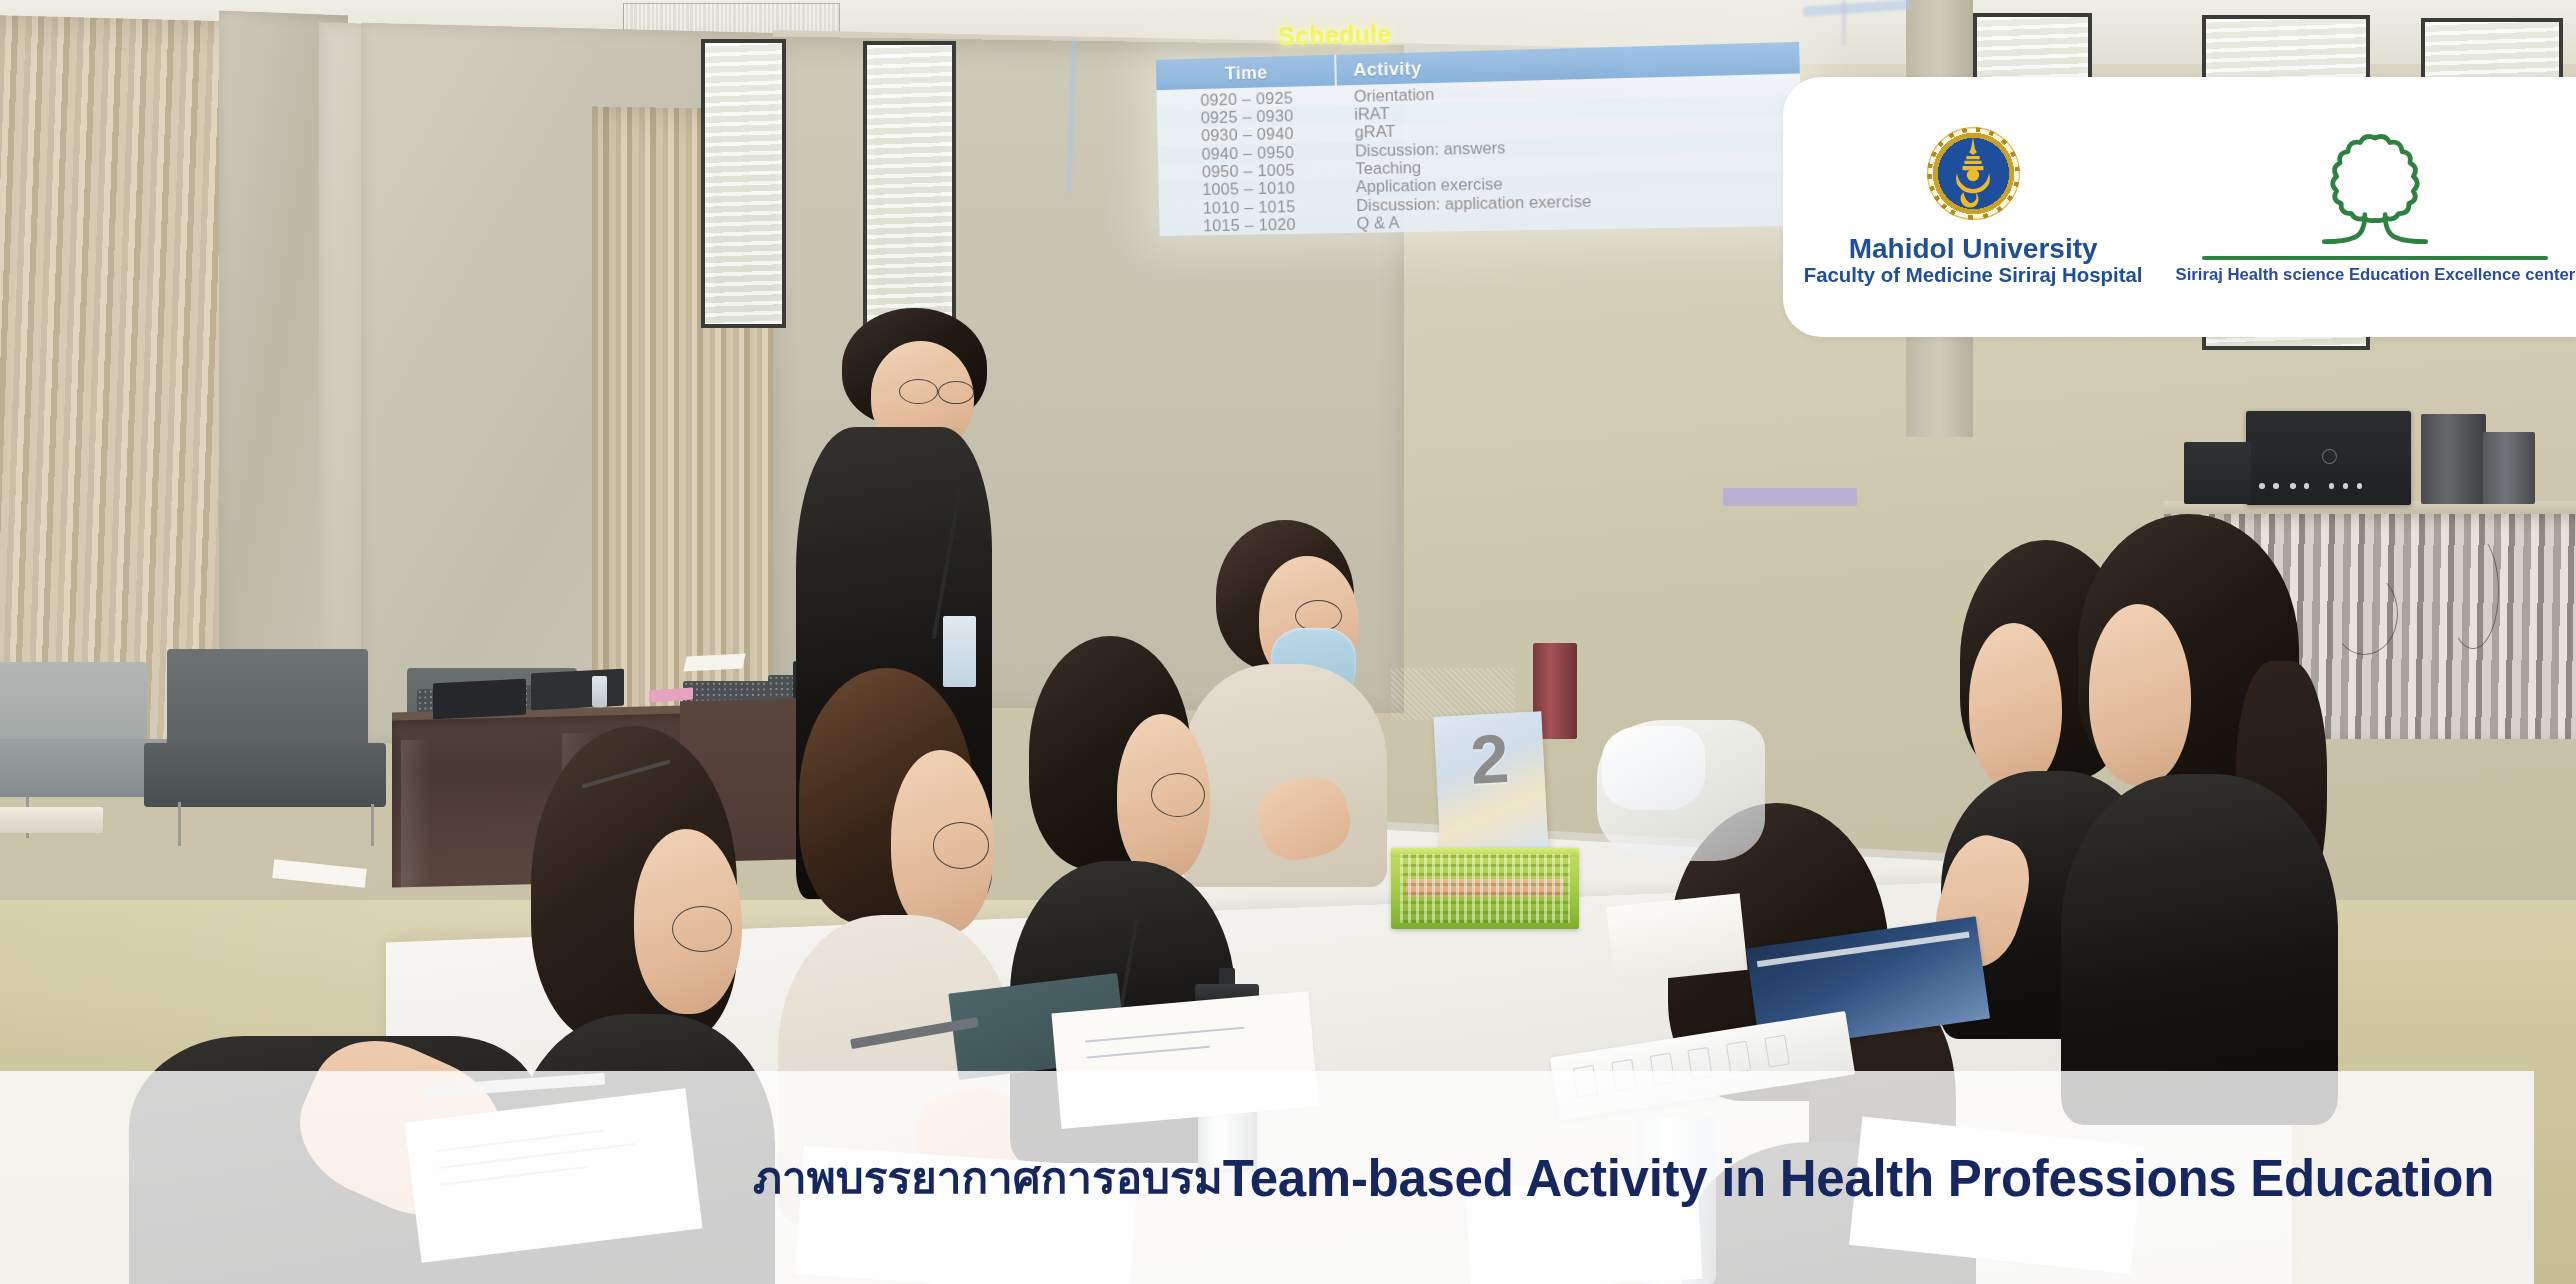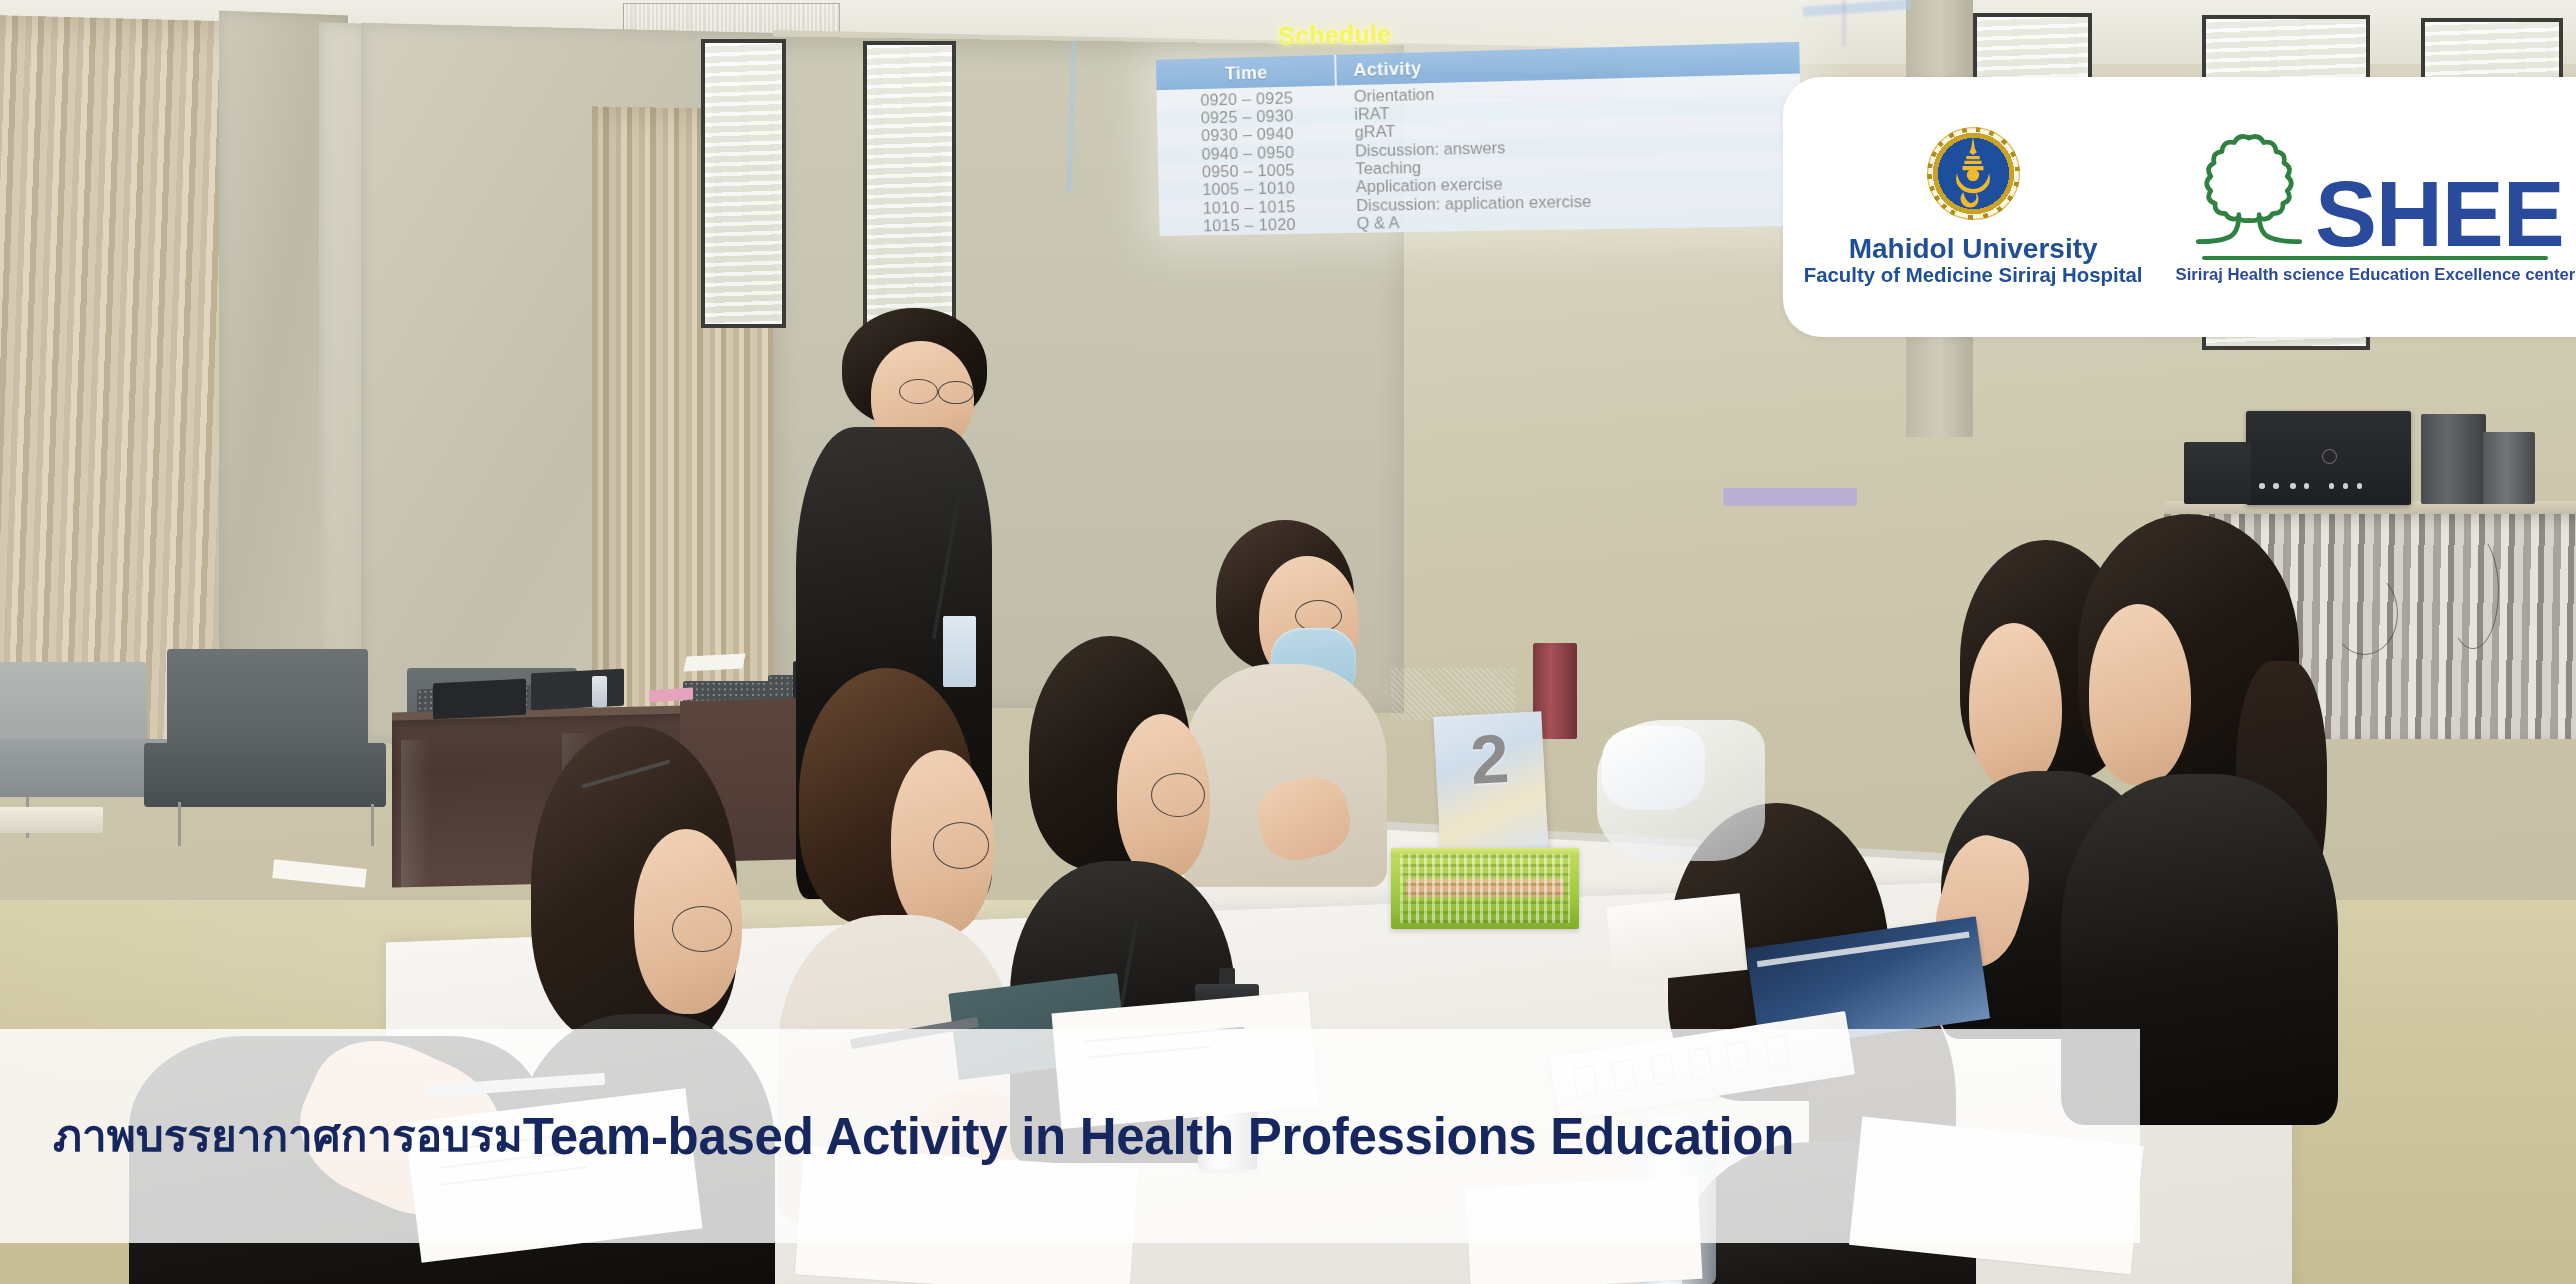--- a/index.html
+++ b/index.html
@@ -287,22 +287,22 @@
   .mu-emblem{position:absolute;left:50%;top:9%;transform:translateX(-50%);
     width:52%;height:82%;}
   .mu-name{margin-top:14px;color:#1f4f97;font-weight:bold;font-size:28px;line-height:1.08;white-space:nowrap;}
   .mu-sub{color:#1f4f97;font-weight:bold;font-size:20.4px;line-height:1.1;white-space:nowrap;}
   .shee-row{display:flex;align-items:flex-end;gap:3.7px;}
   .shee-word{color:#2a4b9b;font-weight:bold;font-size:93px;line-height:.82;letter-spacing:-1.2px;}
   .shee-sub{color:#2a4b9b;font-weight:bold;font-size:16.7px;margin-top:5.6px;white-space:nowrap;}
   .shee-underline{height:4.3px;background:#2f8142;border-radius:2.5px;margin-top:3.1px;}
 
   
-  .caption{position:absolute;left:0;top:1029px;width:2140px;height:214px;
-    background:rgba(255,255,255,.80);display:flex;align-items:center;justify-content:flex-start;}
+  .caption{position:absolute;left:0;top:1071px;width:2534px;height:214px;
+    background:rgba(255,255,255,.80);display:flex;align-items:center;justify-content:flex-end;}
   .cap-left{padding-left:53px;}
   .cap-right{padding-right:40px;text-align:right;}
   .cap-th{color:#16265e;font-weight:bold;font-size:44px;line-height:1.22;}
   .cap-date{color:#16265e;font-weight:bold;font-size:42px;line-height:1.22;margin-top:2.5px;}
   .cap-label{color:#16265e;font-weight:bold;font-size:42px;line-height:1.18;}
   .cap-title{color:#16265e;font-weight:bold;font-size:51px;line-height:1.18;margin-top:1.2px;letter-spacing:-0.3px;}
 </style>
 </head>
 <body>
 
@@ -579,21 +579,20 @@
     </div>
 
     <div class="logo-block">
       <div class="shee-row">
         <svg width="124" height="124" viewBox="0 0 110 110">
           <path d="M55 8 q9 -4 13 4 q10 -2 11 8 q9 1 7 10 q8 4 3 12 q7 6 0 13 q5 8 -4 11 q1 9 -9 9 q-4 7 -12 4 q-3 3 -9 2
                    q-6 1 -9 -2 q-8 3 -12 -4 q-10 0 -9 -9 q-9 -3 -4 -11 q-7 -7 0 -13 q-5 -8 3 -12 q-2 -9 7 -10 q1 -10 11 -8 q4 -8 13 -4 z" fill="none" stroke="#2f8142" stroke-width="4.2" stroke-linejoin="round"></path>
           <path d="M46 76 q0 16 -9 20 q-9 4 -27 4" fill="none" stroke="#2f8142" stroke-width="4.2" stroke-linecap="round"></path>
           <path d="M64 76 q0 16 9 20 q9 4 27 4" fill="none" stroke="#2f8142" stroke-width="4.2" stroke-linecap="round"></path>
         </svg>
-        <span class="shee-word">SHEE</span>
       </div>
       <div class="shee-underline" style="width:346px;"></div>
       <div class="shee-sub">Siriraj Health science Education Excellence center</div>
     </div>
   </div>
 
   <div class="caption">
     <div class="cap-left">
       <div class="cap-th">ภาพบรรยากาศการอบรม</div>
     </div>

